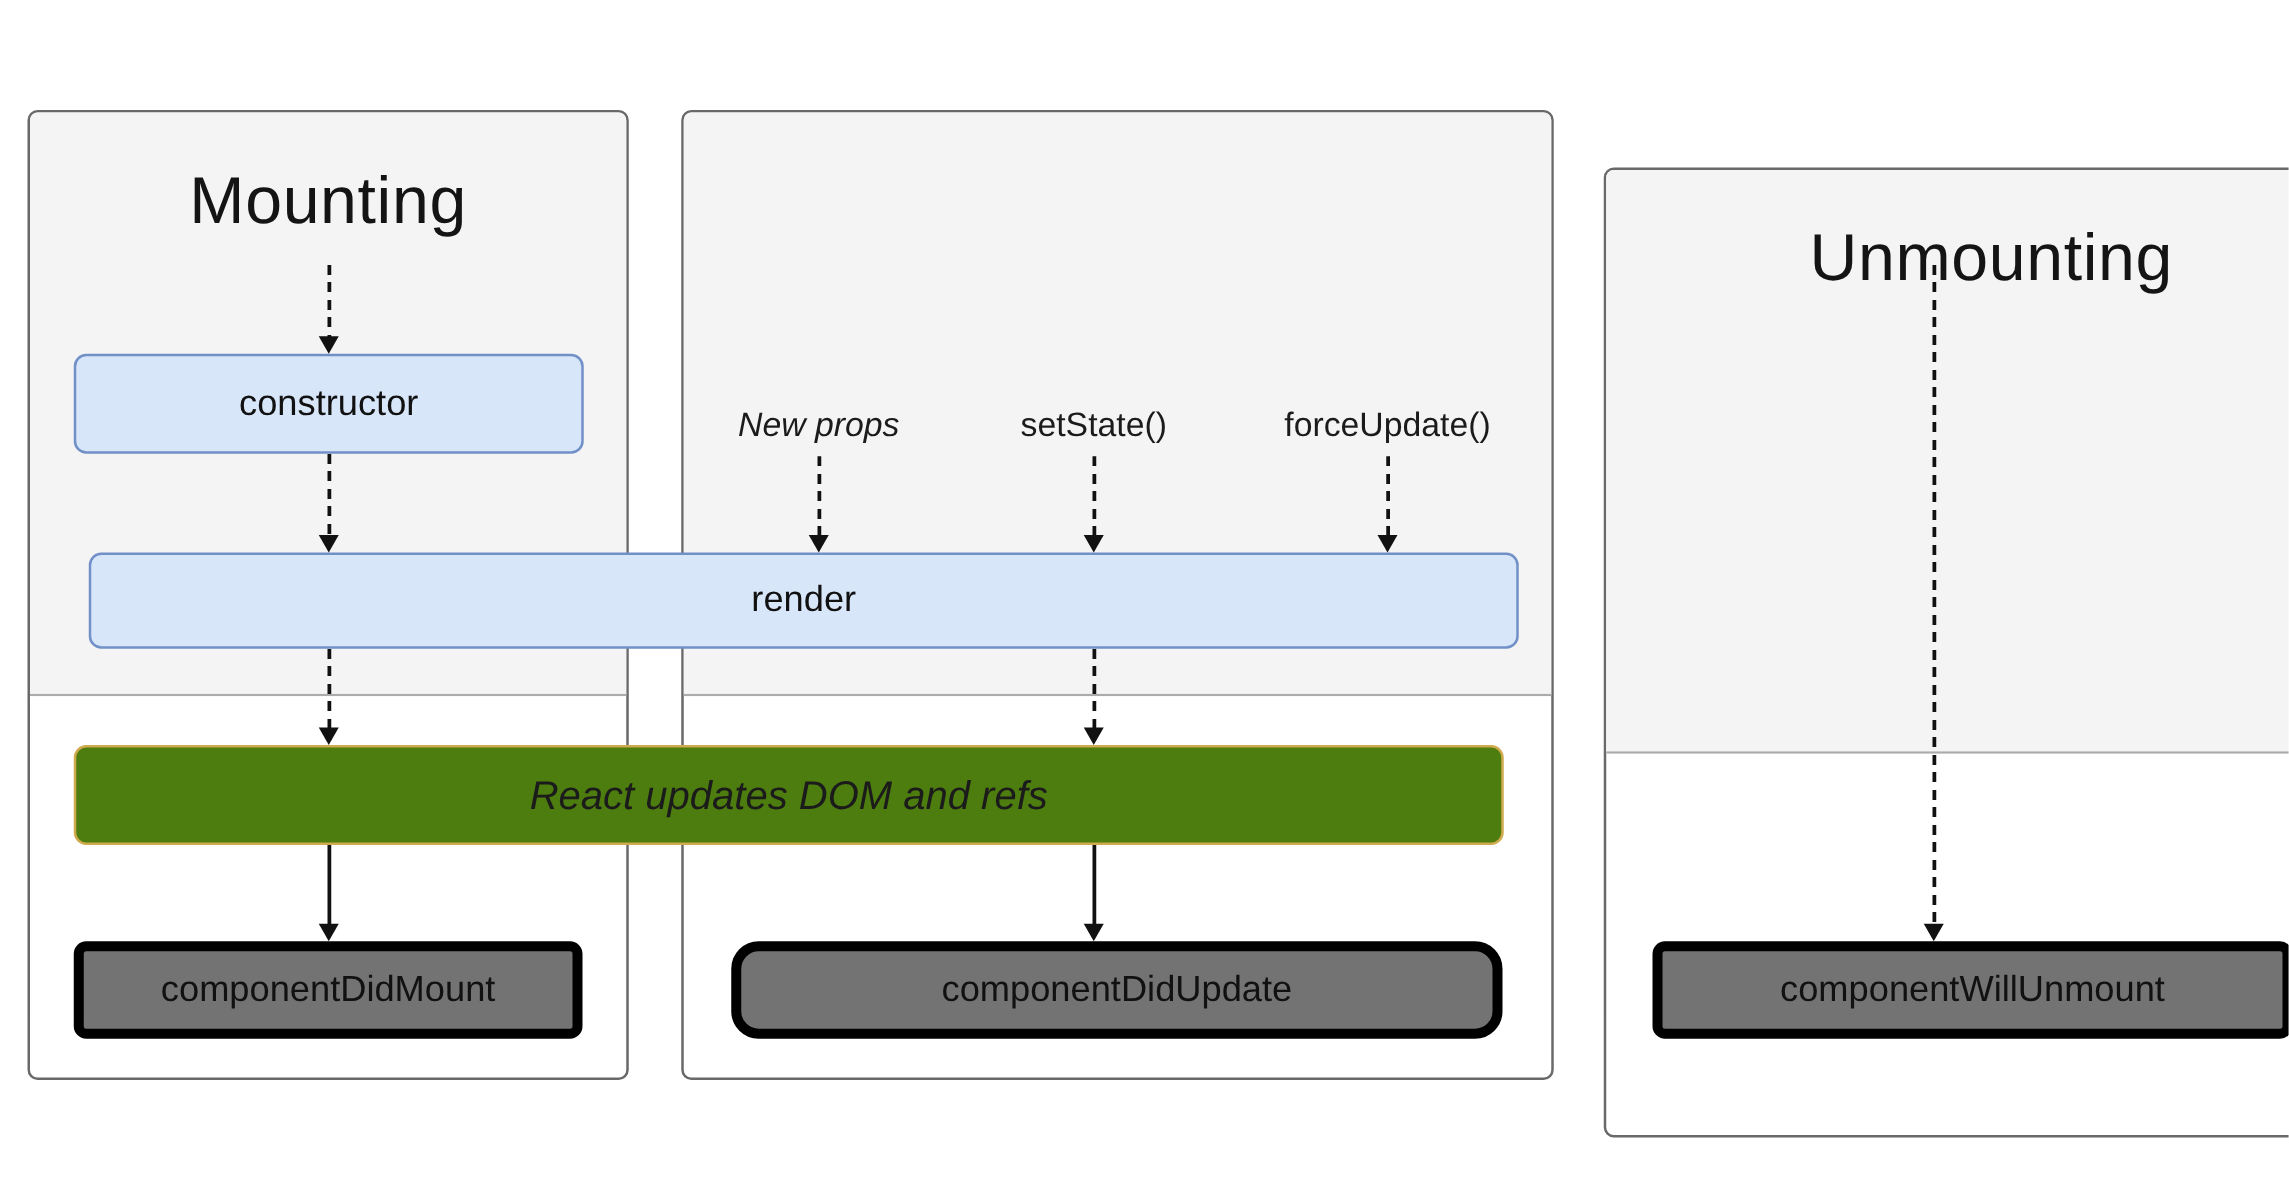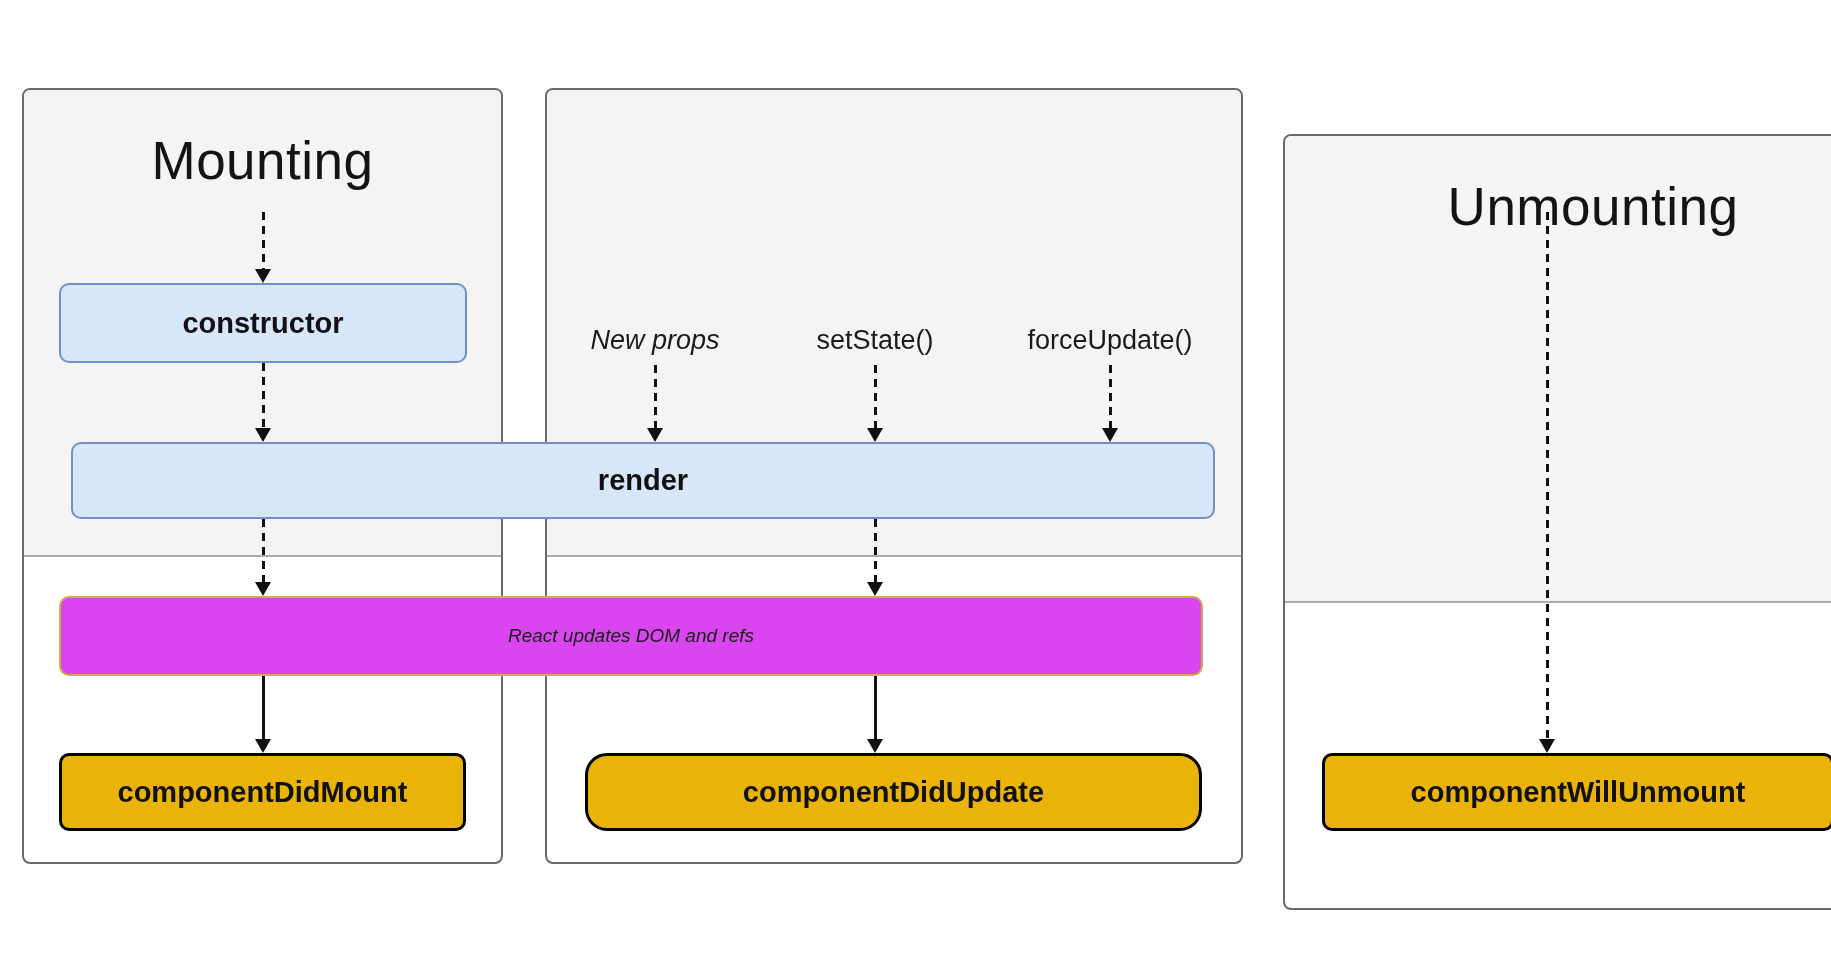--- a/index.html
+++ b/index.html
@@ -41,27 +41,27 @@
   }
   
   .box{
     position:absolute;
     box-sizing:border-box;
     border-radius:10px;
     display:flex;
     align-items:center;
     justify-content:center;
     font-size:29px;
-    font-weight:700;
+    font-weight:400;
     color:#111111;
     z-index:5;
   }
   .box.blue{background:#d8e6fa;border:2px solid #7190c8;}
-  .box.yellow{background:#d946ef;border:2px solid #d0ab4d;font-weight:400;font-style:italic;font-size:19px;color:#1b1b1b;}
-  .box.green{background:#eab308;border:3px solid #000000;text-align:center;}
+  .box.yellow{background:#4d7c0f;border:2px solid #d0ab4d;font-weight:400;font-style:italic;font-size:32px;color:#1b1b1b;}
+  .box.green{background:#737373;border:8px solid #000000;text-align:center;}
   
   .trigger-label{
     position:absolute;
     transform:translateX(-50%);
     font-size:27px;
     line-height:36px;
     white-space:nowrap;
     color:#1b1b1b;
     z-index:4;
   }

